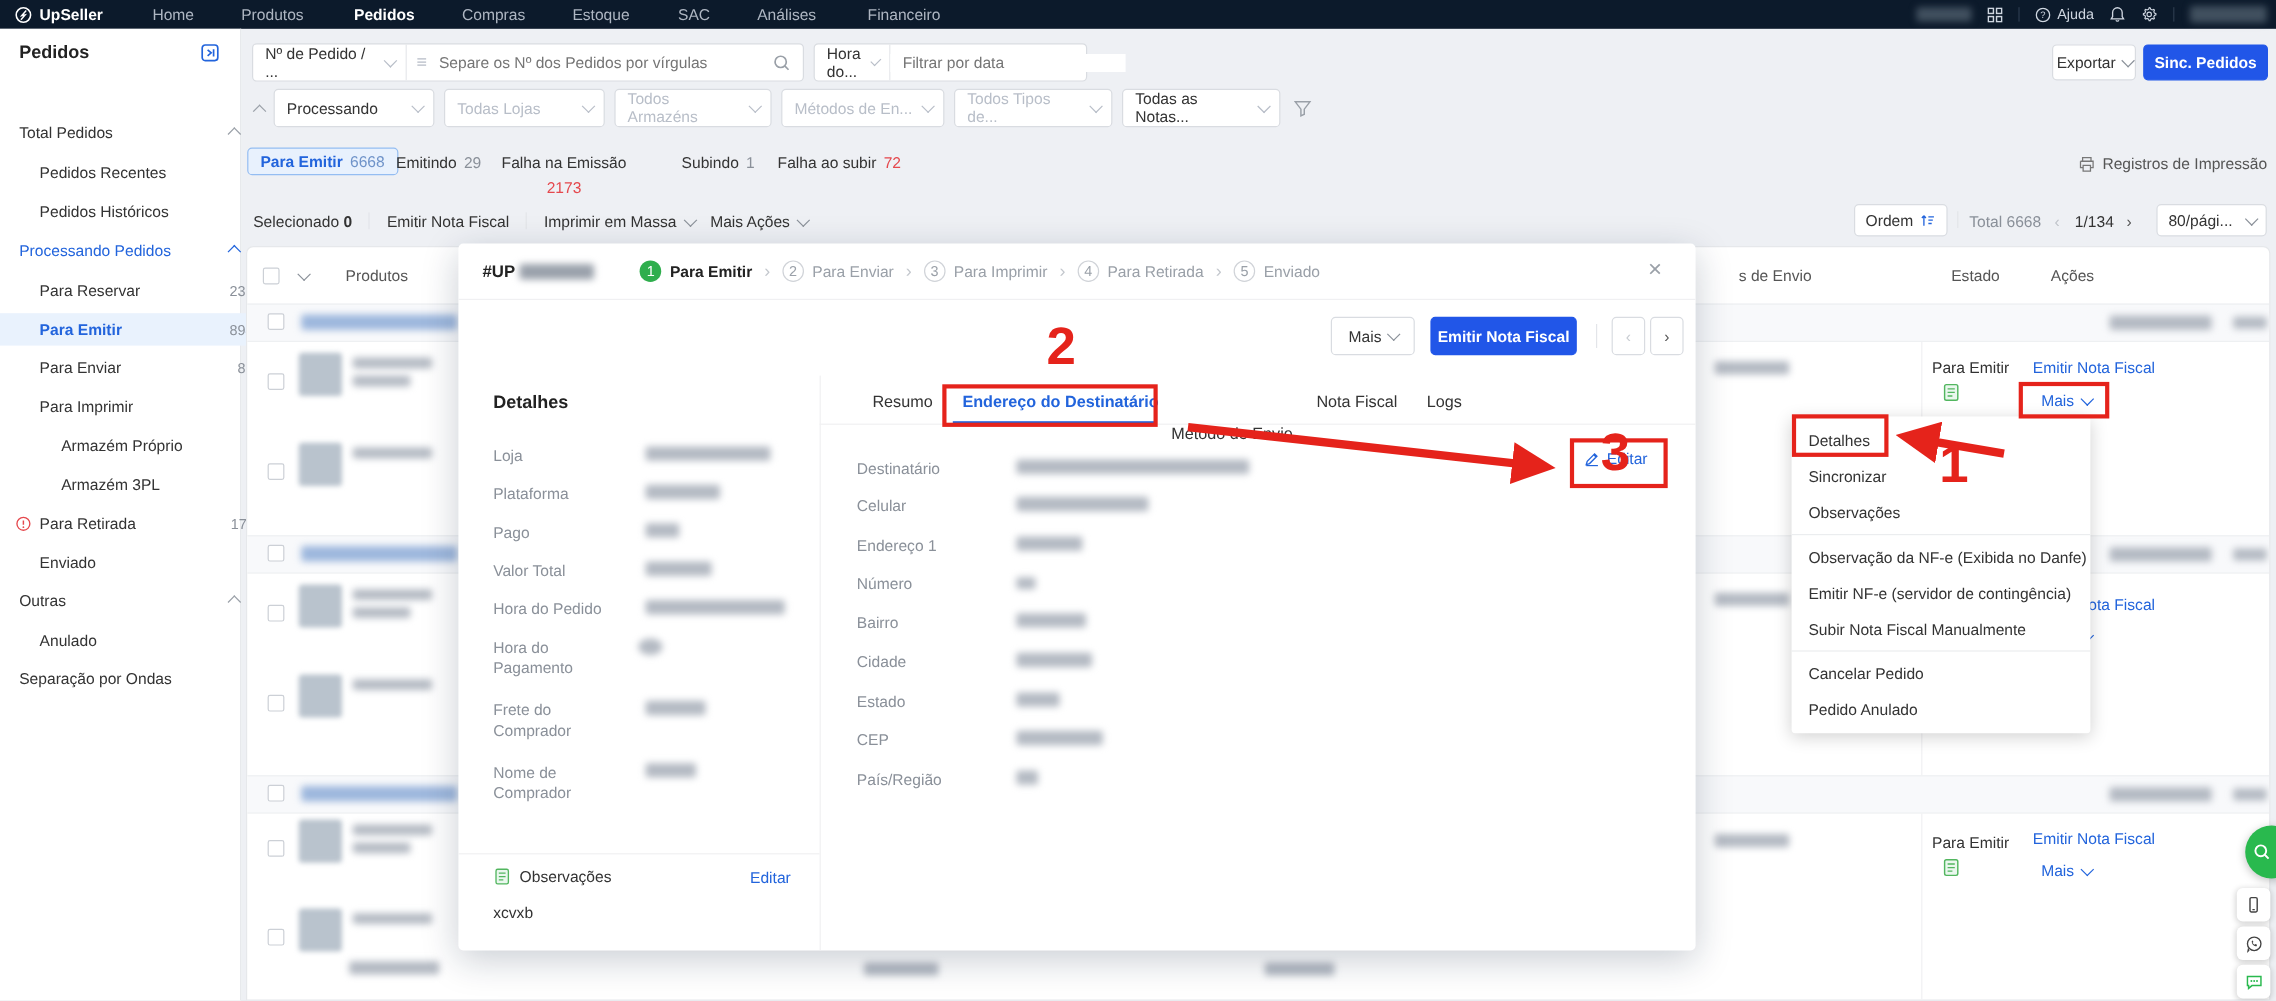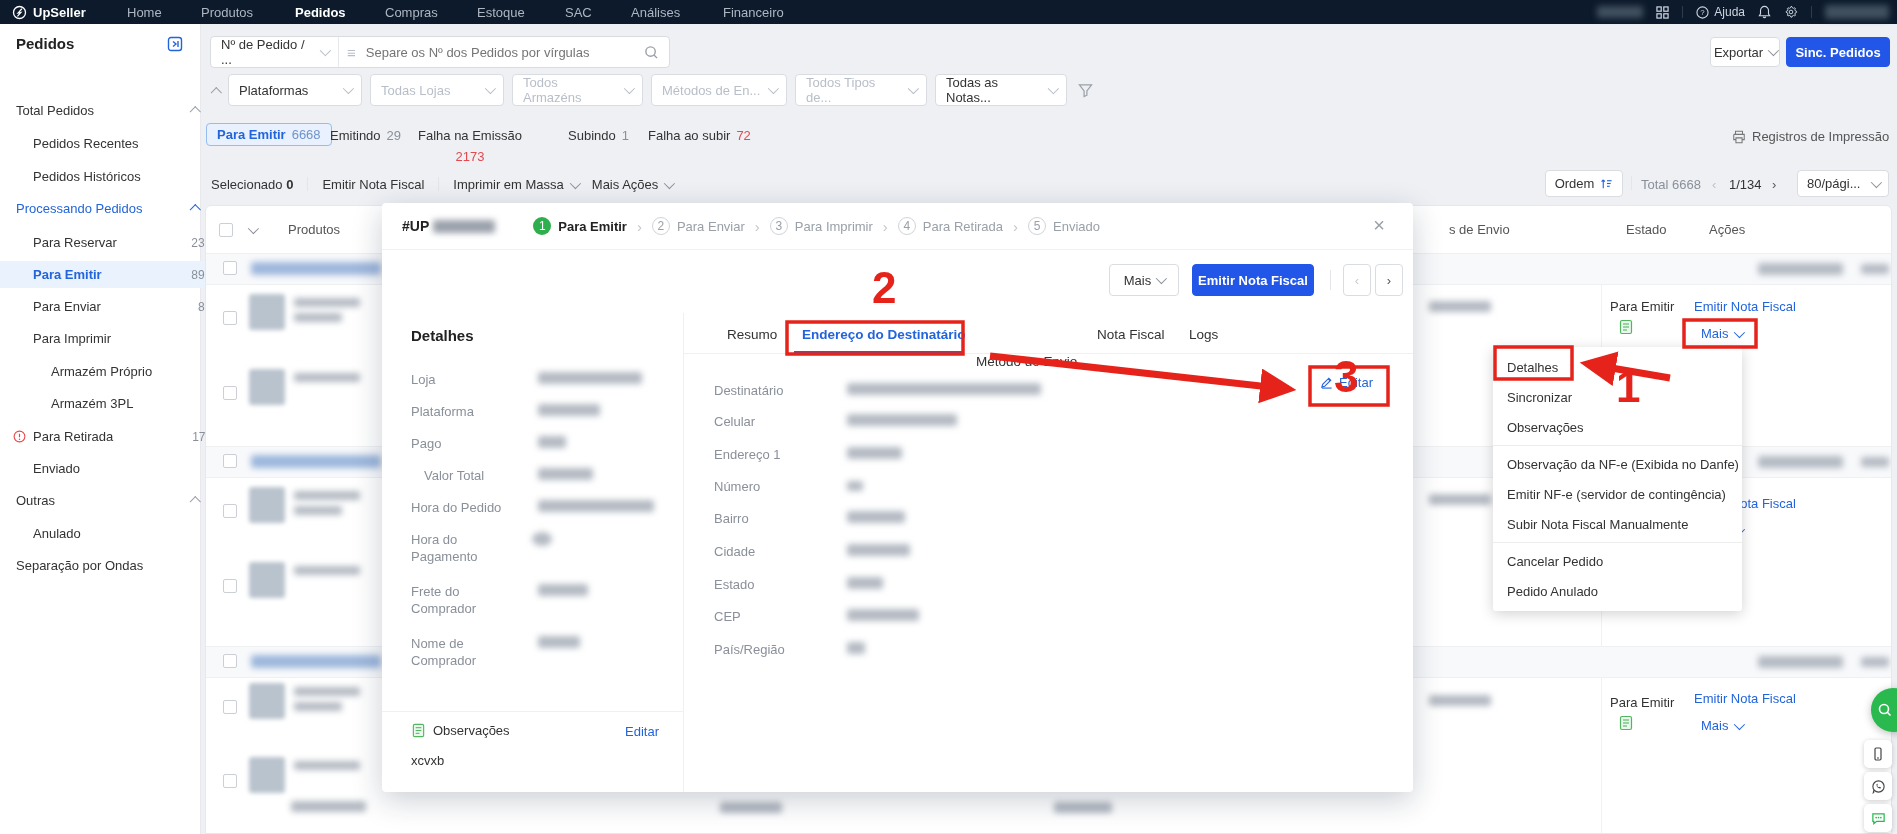--- a/index.html
+++ b/index.html
@@ -196,31 +196,38 @@
       <span>Nº de Pedido / ...</span>
         <span class="caret" style="color:#b8bec8;"></span>
     </div>
     <span style="color:#b8bec8;font-size:15px;margin:0 8px;">≡</span>
     <input style="border: 0px; outline: 0px; flex: 1 1 0%; font-size: 13px; color: rgb(51, 51, 51); font-family: inherit;" placeholder="Separe os Nº dos Pedidos por vírgulas">
     <svg style="margin-right:10px;" width="15" height="15" viewBox="0 0 16 16">
         <circle cx="7" cy="7" r="5" fill="none" stroke="#9aa0a8" stroke-width="1.5"></circle>
         <line x1="10.6" y1="10.6" x2="14" y2="14" stroke="#9aa0a8" stroke-width="1.5"></line>
       </svg>
   </div>
+  <div class="ctl abs" style="left:678px;top:36px;width:228px;height:32px;">
+    <div class="flex" style="width:104px;height:100%;padding:0 10px;border-right:1px solid #e6e8eb;justify-content:space-between;box-sizing:border-box;cursor:pointer;">
+      <span>Hora do...</span>
+        <span class="caret" style="color:#b8bec8;"></span>
+    </div>
+    <input style="border: 0px; outline: 0px; flex: 1 1 0%; font-size: 13px; padding: 0px 10px; font-family: inherit;" placeholder="Filtrar por data">
+  </div>
   <div class="btn abs" style="left:1710px;top:37px;width:70px;height:30px;gap:5px;">
     <span>Exportar</span>
       <span class="caret" style="color:#8a9099;margin-left:0;"></span>
   </div>
   <div class="btn primary abs" style="left:1786px;top:37px;width:104px;height:30px;">
     <span>Sinc. Pedidos</span>
   </div>
 
   <span class="caret up abs" style="left:207px;top:88px;color:#9aa0a8;"></span>
   <div class="ctl abs" style="left:228px;top:74px;width:134px;height:32px;padding:0 10px;justify-content:space-between;cursor:pointer;">
-      <span>Plataformas</span>
+      <span>Processando</span>
       <span class="caret" style="color:#b8bec8;"></span>
     </div>
   <div class="ctl abs" style="left:370px;top:74px;width:134px;height:32px;padding:0 10px;justify-content:space-between;cursor:pointer;">
       <span class="ph">Todas Lojas</span>
       <span class="caret" style="color:#b8bec8;"></span>
     </div>
   <div class="ctl abs" style="left:512px;top:74px;width:131px;height:32px;padding:0 10px;justify-content:space-between;cursor:pointer;">
       <span class="ph">Todos Armazéns</span>
       <span class="caret" style="color:#b8bec8;"></span>
     </div>
@@ -433,21 +440,21 @@
       </div>
 
     <div class="abs" style="left:0;top:110px;width:301px;height:479px;border-right:1px solid #f0f0f2;">
       <b style="position:absolute;left:29px;top:14px;font-size:15px;color:#222;">Detalhes</b>
       <span class="field-lbl" style="left:29px;top:58px;">Loja</span>
         <div class="blur abs" style="left:156px;top:59px;width:104px;height:12px;"></div>
       <span class="field-lbl" style="left:29px;top:90px;">Plataforma</span>
         <div class="blur abs" style="left:156px;top:91px;width:62px;height:12px;"></div>
       <span class="field-lbl" style="left:29px;top:122px;">Pago</span>
         <div class="blur abs" style="left:156px;top:123px;width:28px;height:12px;"></div>
-      <span class="field-lbl" style="left:29px;top:154px;margin-left:13px;">Valor Total</span>
+      <span class="field-lbl" style="left:29px;top:154px;">Valor Total</span>
         <div class="blur abs" style="left:156px;top:155px;width:55px;height:12px;"></div>
       <span class="field-lbl" style="left:29px;top:186px;">Hora do Pedido</span>
         <div class="blur abs" style="left:156px;top:187px;width:116px;height:12px;"></div>
       <span class="field-lbl" style="left:29px;top:218px;width:105px;">Hora do Pagamento</span>
         <div class="blur abs" style="left:150px;top:219px;width:20px;height:14px;border-radius:50%;"></div>
       <span class="field-lbl" style="left:29px;top:270px;width:105px;">Frete do Comprador</span>
         <div class="blur abs" style="left:156px;top:271px;width:50px;height:12px;"></div>
       <span class="field-lbl" style="left:29px;top:322px;width:105px;">Nome de Comprador</span>
         <div class="blur abs" style="left:156px;top:323px;width:42px;height:12px;"></div>
       <div class="abs" style="left:0;top:398px;width:301px;border-top:1px solid #f0f0f2;"></div>

